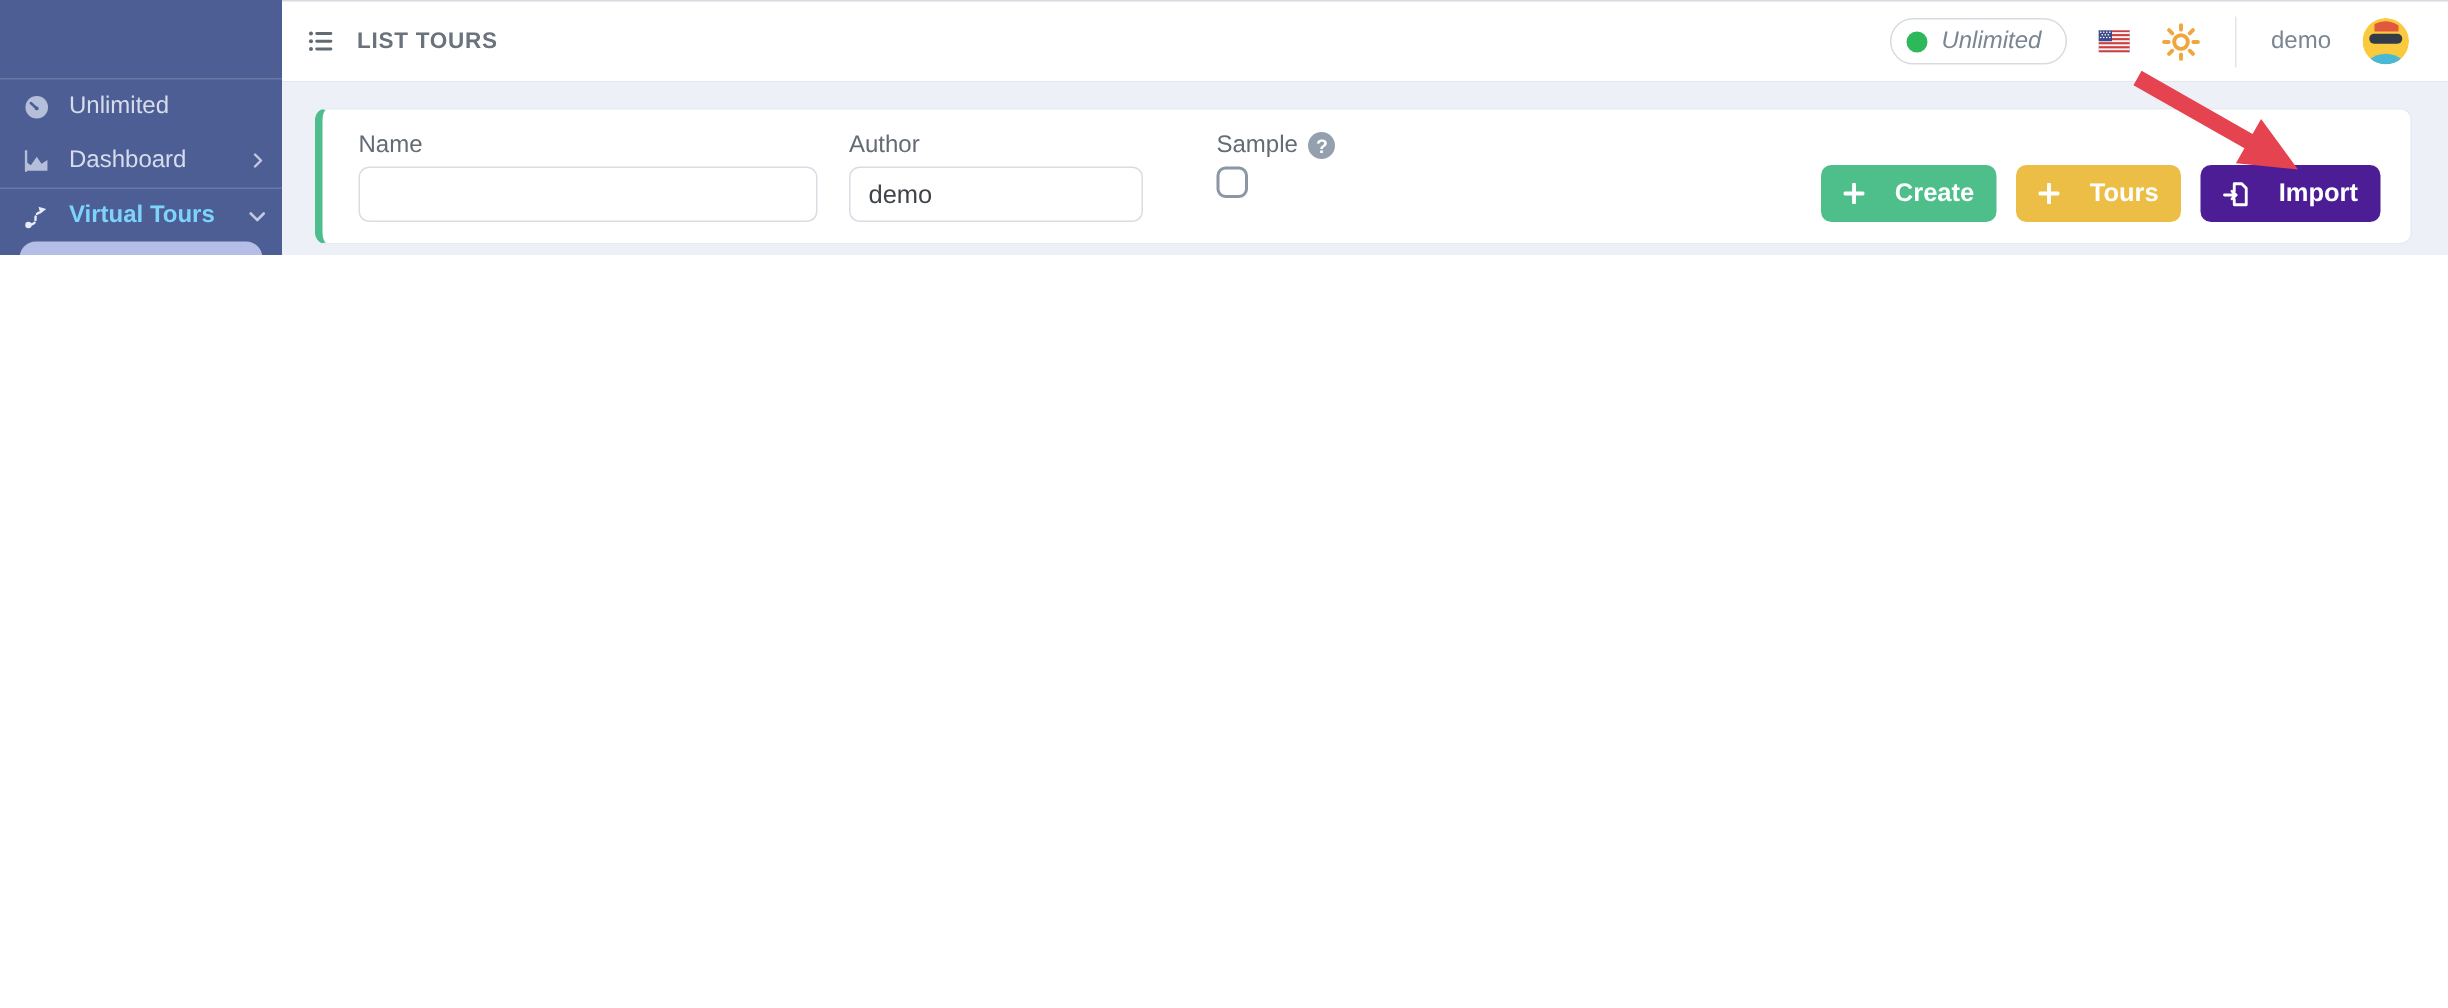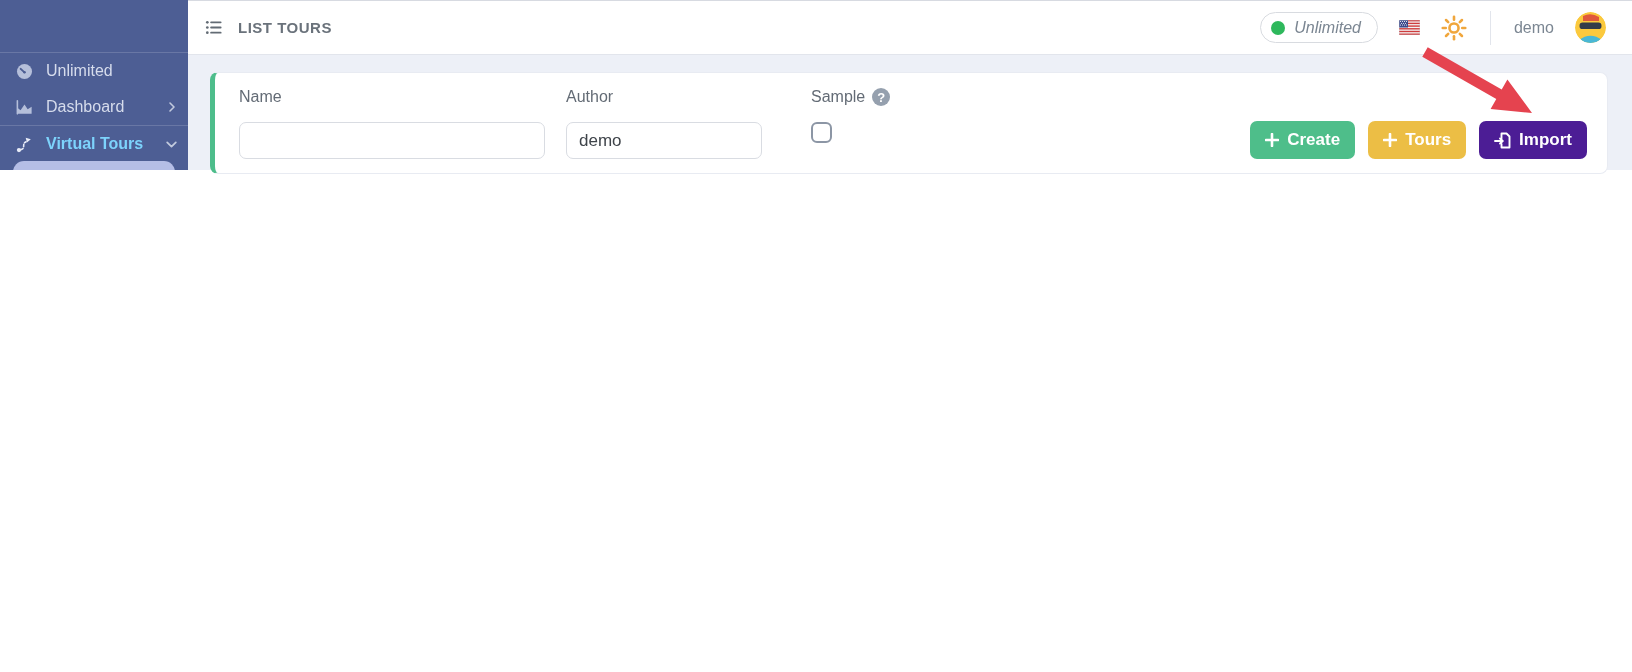--- a/index.html
+++ b/index.html
@@ -37,42 +37,42 @@
   .tb-divider { width:1px; height:34px; background:#e2e5ec; margin:0 2px; }
   .username { color:#7b8692; font-size:16px; }
   .avatar { width:31px; height:31px; border-radius:50%; overflow:hidden; display:block; cursor:pointer; }
 
   
   .main { position:absolute; left:188px; top:55px; right:0; height:115px;
     background:#edf0f7; }
   .filter-card { margin:17px 24px 0 22px; background:#ffffff;
     border:1px solid #e8ebf2; border-left:5px solid #4dbd8b; border-radius:8px;
     padding:15px 20px 14px 24px; display:flex; align-items:flex-start; gap:21px; }
-  .field { display:flex; flex-direction:column; gap:16px; }
+  .field { display:flex; flex-direction:column; gap:5px; }
   .field-label { font-size:16px; color:#636b75; }
   .text-input { height:37px; border:1px solid #d9dce2; border-radius:7px;
     padding:0 12px; font-size:17px; color:#3f444a; outline:none; background:#fff;
     font-family:"Liberation Sans", sans-serif; }
   .w-name { width:306px; }
   .w-author { width:196px; }
   .select { width:196px; height:37px; border:1px solid #d9dce2; border-radius:7px;
     display:flex; align-items:center; padding:0 14px; font-size:17px; color:#3f444a;
     background:#fff; cursor:pointer; }
   .select .caret { margin-left:auto; display:flex; color:#5c6670; }
   .field-sample { margin-left:28px; }
   .sample-label-row { display:flex; align-items:center; gap:7px; }
   .help-icon { width:18px; height:18px; border-radius:50%; background:#95a0ae;
     color:#ffffff; font-size:13px; font-weight:bold; display:flex;
     align-items:center; justify-content:center; cursor:pointer; }
   .checkbox { width:21px; height:21px; border:2px solid #8c96a5; border-radius:6px;
     background:#fff; cursor:pointer; display:inline-block; }
 
   .actions { margin-left:auto; align-self:flex-end; display:flex; gap:13px; }
   .btn { height:38px; border:none; border-radius:7px; padding:0 15px;
-    display:inline-flex; align-items:center; gap:8px; color:#ffffff;
+    display:inline-flex; align-items:center; gap:20px; color:#ffffff;
     font-size:17px; font-weight:bold; cursor:pointer;
     font-family:"Liberation Sans", sans-serif; }
   .btn-create { background:#4ebe8a; }
   .btn-edit { background:#ecbe45; }
   .btn-import { background:#4c1d95; }
 
   .arrow-overlay { position:absolute; left:1400px; top:40px; width:150px; height:85px;
     z-index:60; pointer-events:none; }
 </style>
 </head>

